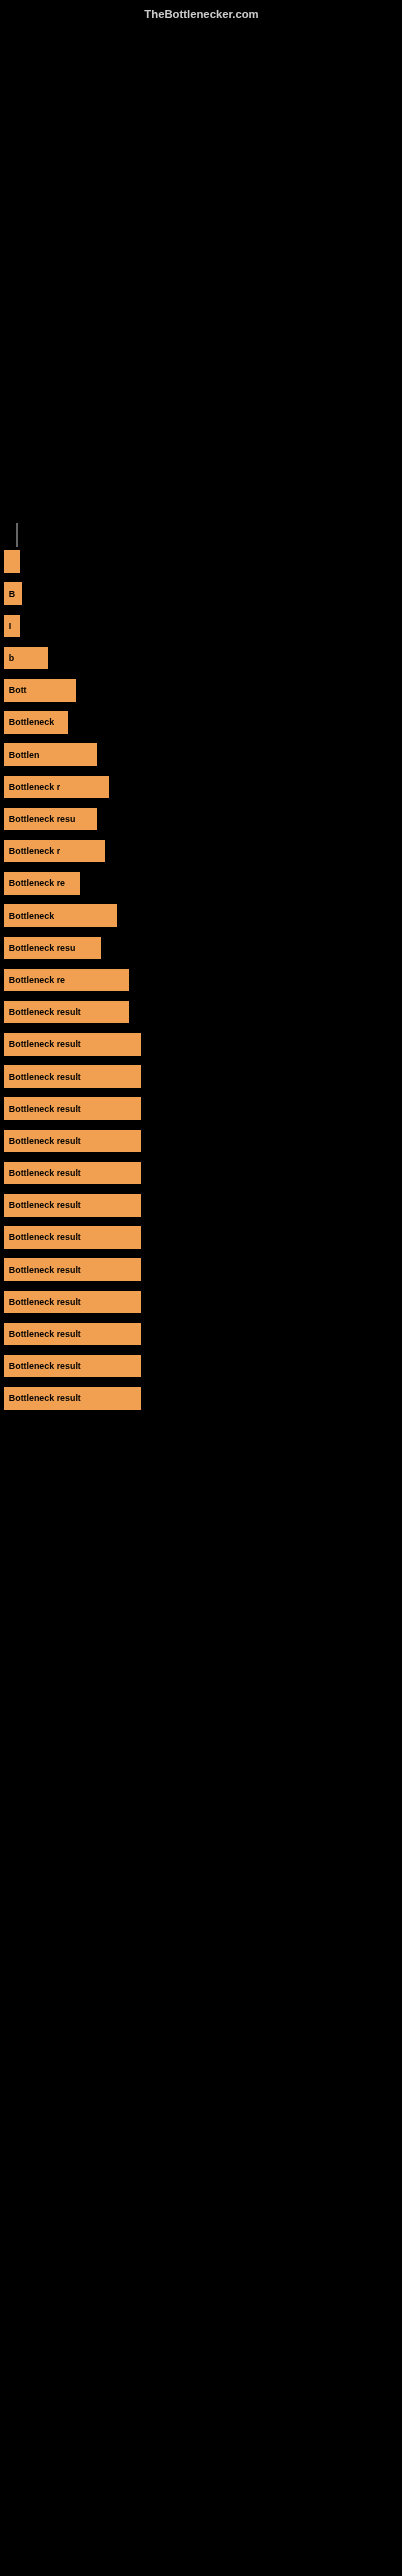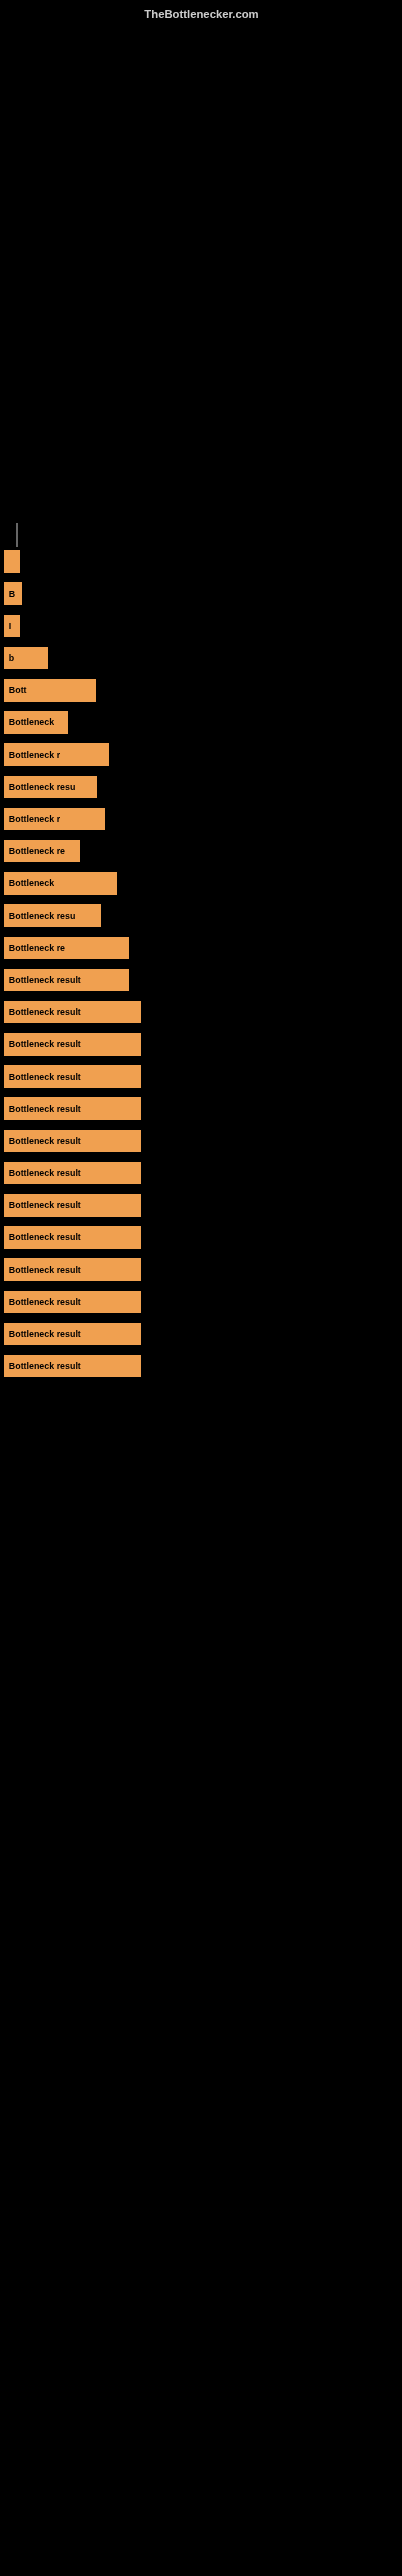--- a/index.html
+++ b/index.html
@@ -74,21 +74,21 @@
       font-weight: bold;
       white-space: nowrap;
       overflow: hidden;
     }
 
     
     .bar-1 { width: 14.5px; }
     .bar-2 { width: 17.7px; }
     .bar-3 { width: 16px; }
     .bar-4 { width: 44px; }
-    .bar-5 { width: 92px; }
+    .bar-5 { width: 72px; }
     .bar-6 { width: 64px; }
     .bar-7 { width: 93px; }
     .bar-8 { width: 105px; }
     .bar-9 { width: 93px; }
     .bar-10 { width: 101px; }
     .bar-11 { width: 76px; }
     .bar-12 { width: 113px; }
     .bar-13 { width: 97px; }
     .bar-14 { width: 125px; }
     .bar-15 { width: 125px; }
@@ -139,20 +139,25 @@
       <div class="bar bar-5">
         <span class="bar-label">Bott</span>
       </div>
     </div>
     <div class="bar-row">
       <div class="bar bar-6">
         <span class="bar-label">Bottleneck</span>
       </div>
     </div>
     <div class="bar-row">
+      <div class="bar bar-7">
+        <span class="bar-label">Bottlen</span>
+      </div>
+    </div>
+    <div class="bar-row">
       <div class="bar bar-8">
         <span class="bar-label">Bottleneck r</span>
       </div>
     </div>
     <div class="bar-row">
       <div class="bar bar-9">
         <span class="bar-label">Bottleneck resu</span>
       </div>
     </div>
     <div class="bar-row">

